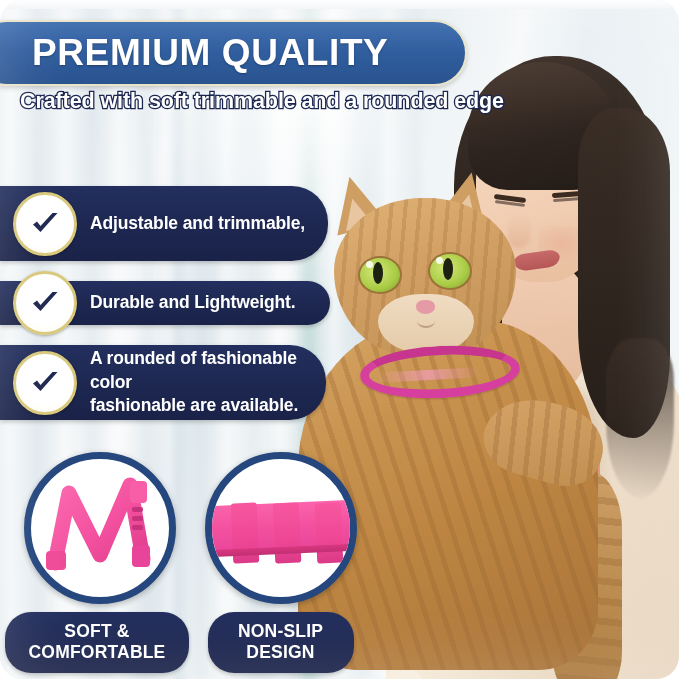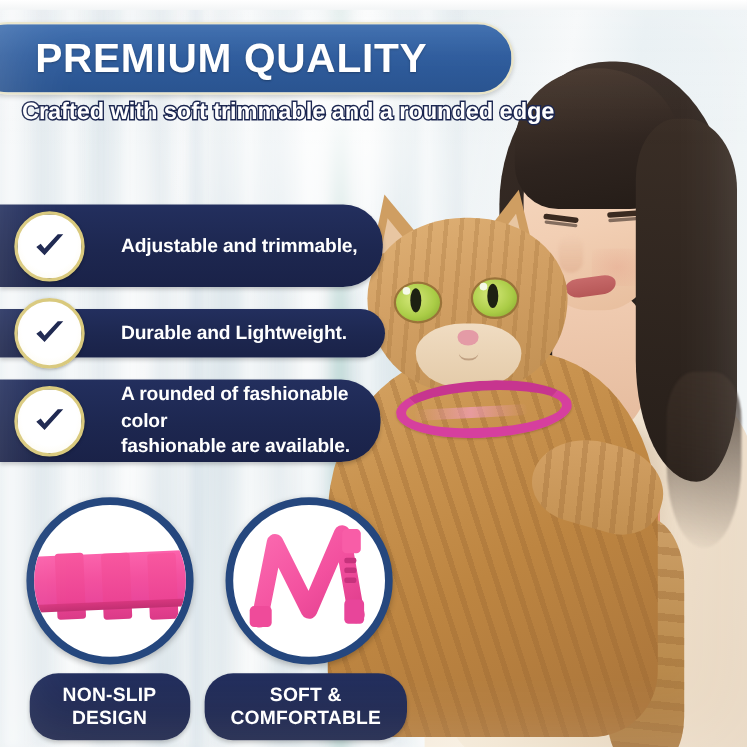--- a/index.html
+++ b/index.html
@@ -8,20 +8,21 @@
     padding: 0;
     background: #ffffff;
   }
   #stage {
     position: relative;
     width: 679px;
     height: 679px;
     overflow: hidden;
     font-family: "Liberation Sans", sans-serif;
     background: #eef2f5;
+    border-radius: 23px;
   }
 
   
   .photo-layer {
     position: absolute;
     inset: 0;
     overflow: hidden;
   }
   
   .bg-room {
@@ -473,21 +474,20 @@
     z-index: 20;
   }
   .bullet {
     position: relative;
     background: linear-gradient(180deg,#232f5e 0%, #1d2750 55%, #1a2248 100%);
     border-radius: 0 36px 36px 0;
     box-shadow: 0 2px 4px rgba(0,0,0,0.22);
     display: flex;
     align-items: center;
     margin-bottom: 20px;
-    padding-left: 20px;
   }
   .bullet.b1 { width: 328px; height: 75px; }
   .bullet.b2 { width: 330px; height: 44px; }
   .bullet.b3 { width: 326px; height: 75px; }
 
   .check-badge {
     position: absolute;
     left: 13px;
     width: 58px; height: 58px;
     border-radius: 50%;
@@ -708,34 +708,20 @@
       <div class="bullet-text">
         <span>A rounded of fashionable color</span>
         <span>fashionable are available.</span>
       </div>
     </div>
 
   </div>
 
   <div class="features">
 
-    <div class="feature f-left">
-      <div class="feature-circle">
-        <div class="strap-band"></div>
-        <div class="strap-seg s1"></div>
-        <div class="strap-seg s2"></div>
-        <div class="strap-seg s3"></div>
-        <div class="strap-edge"></div>
-      </div>
-      <div class="feature-label">
-        <span>NON-SLIP</span>
-        <span>DESIGN</span>
-      </div>
-    </div>
-
     <div class="feature f-right">
       <div class="feature-circle">
         <svg class="m-art" viewBox="0 0 138 138" aria-hidden="true">
           <defs>
             <linearGradient id="pk" x1="0" y1="0" x2="1" y2="1">
               <stop offset="0%" stop-color="#fb6ab0"></stop>
               <stop offset="55%" stop-color="#f3519f"></stop>
               <stop offset="100%" stop-color="#df3c8c"></stop>
             </linearGradient>
           </defs>
@@ -747,16 +733,30 @@
           <rect x="101" y="57" width="11" height="5" rx="2" fill="#c6327c"></rect>
           <rect x="101" y="66" width="11" height="5" rx="2" fill="#c6327c"></rect>
         </svg>
       </div>
       <div class="feature-label">
         <span>SOFT &amp;</span>
         <span>COMFORTABLE</span>
       </div>
     </div>
 
+    <div class="feature f-left">
+      <div class="feature-circle">
+        <div class="strap-band"></div>
+        <div class="strap-seg s1"></div>
+        <div class="strap-seg s2"></div>
+        <div class="strap-seg s3"></div>
+        <div class="strap-edge"></div>
+      </div>
+      <div class="feature-label">
+        <span>NON-SLIP</span>
+        <span>DESIGN</span>
+      </div>
+    </div>
+
   </div>
 
   <div class="vignette"></div>
 </div>
 
 </body></html>

